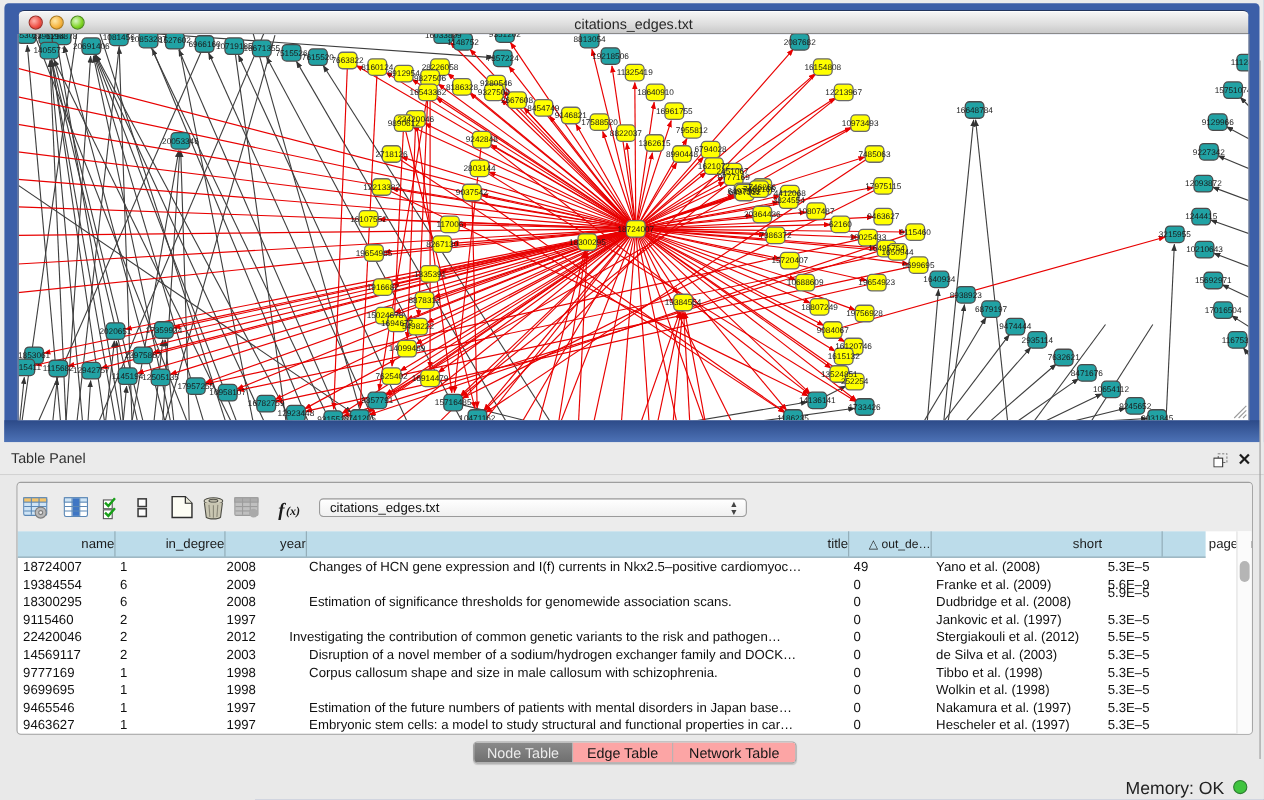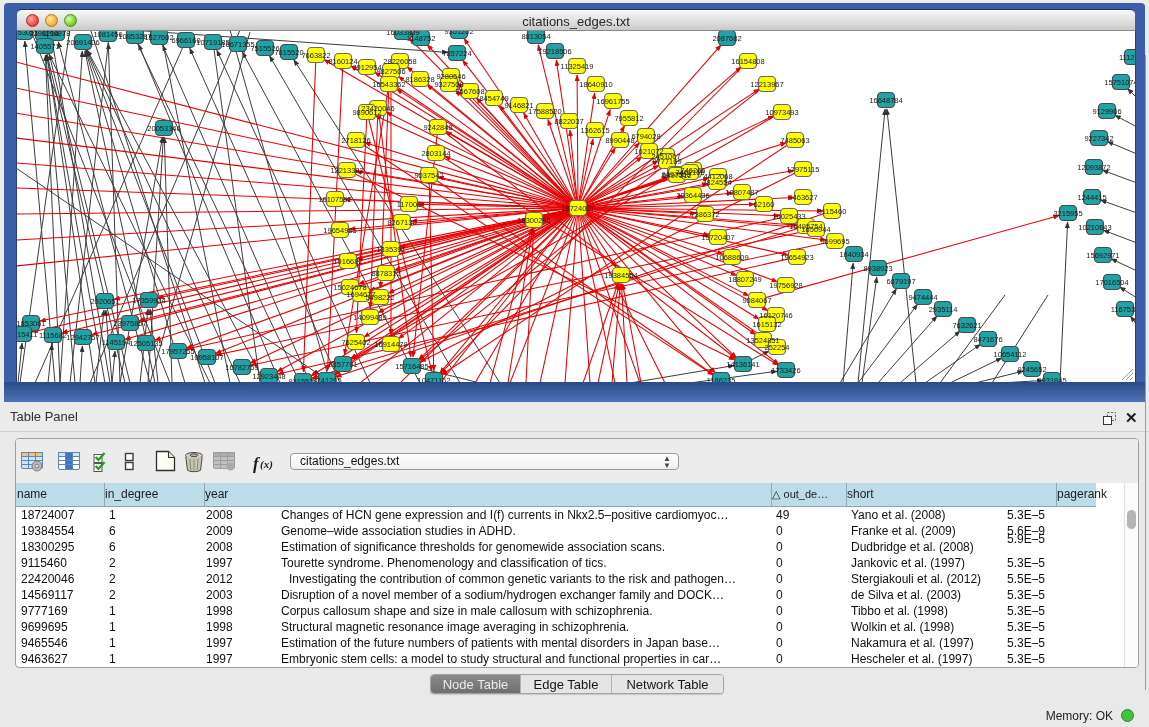--- a/index.html
+++ b/index.html
@@ -24,36 +24,36 @@
 #container { position:absolute; left:15px; top:438px; width:1124px; height:230px;
   border:1px solid #9e9e9e; border-radius:4px; background:#ffffff; overflow:hidden; }
 #toolbar { position:absolute; left:0; top:0; width:1122px; height:44px;
   background:#ececec; }
 #combo { position:absolute; left:274px; top:14px; width:389px; height:17px;
   border:1px solid #9a9a9a; border-radius:4px; background:linear-gradient(#ffffff,#f0f0f0);
   font-size:12px; color:#111; line-height:15px; padding-left:9px; }
 #combo .arr { position:absolute; right:7px; top:1px; font-size:8px; color:#444; line-height:7px; }
 #thead { position:absolute; left:0; top:44px; width:1080px; height:24px;
   background:#bcdcea; border-bottom:1px solid #8ba4af; }
-.hcell { position:absolute; top:0; height:23px; border-left:1px solid #8fa9b4; text-align:left;
+.hcell { position:absolute; top:0; height:23px; border-left:1px solid #8fa9b4; text-align:right;
   font-size:12px; color:#1c1c1c; line-height:23px; overflow:hidden; }
 .hcell:first-child { border-left:none; }
 .cell { position:absolute; font-size:12px; color:#101010; height:16px; line-height:16px;
   white-space:nowrap; overflow:hidden; }
 #vscroll { position:absolute; right:0px; top:44px; width:14px; height:185px; background:#fbfbfb;
   border-left:1px solid #e0e0e0; }
 #vthumb { position:absolute; left:2px; top:27px; width:9px; height:19px; border-radius:5px;
   background:#b5b5b5; }
 #tabs { position:absolute; left:430px; top:674px; height:20px; display:flex;
   border:1px solid #a2a2a2; border-radius:4px; overflow:hidden; background:#fff;
   box-shadow:0 1px 1px rgba(0,0,0,0.15); }
-.tab { font-size:13px; line-height:19px; text-align:center; color:#161616; background:#e5e5e5; }
+.tab { font-size:13px; line-height:19px; text-align:center; color:#161616; background:#fca5a5; }
 .tab.sel { background:linear-gradient(#8a8a8a,#6f6f6f); color:#ececec; }
 .tab + .tab { border-left:1px solid #b3b3b3; }
-#memory { position:absolute; right:36px; top:709px; font-size:12px; color:#222; }
+#memory { position:absolute; right:36px; top:709px; font-size:16px; color:#222; }
 #memdot { position:absolute; right:15px; top:709px; width:13px; height:13px; border-radius:50%;
   background:#3fc43f; border:1.5px solid #2e7d32; }
 #rightline { position:absolute; left:1145px; top:55px; width:1px; height:635px; background:#9a9a9a; }
 #floatico { position:absolute; left:1103px; top:412px; width:13px; height:13px; }
 #closeico { position:absolute; left:1125px; top:409px; font-size:15px; font-weight:bold; color:#1c1c1c; }
 </style></head>
 <body>
 <div id="frame"></div>
 <div id="framebot"></div>
 <div id="titlebar">
@@ -674,77 +674,75 @@
  <text x="232" y="21" font-family="Liberation Serif, serif" font-style="italic" font-weight="bold" font-size="17" fill="#1a1a1a">f</text>
  <text x="239" y="20" font-family="Liberation Serif, serif" font-style="italic" font-weight="bold" font-size="11" fill="#1a1a1a">(x)</text>
 </svg>
 
     <div id="combo">citations_edges.txt<span class="arr">▲<br>▼</span></div>
   </div>
   <div id="thead">
 <div class="hcell" style="left:1px;width:87px"><span>name</span></div>
 <div class="hcell" style="left:88px;width:100px"><span>in_degree</span></div>
 <div class="hcell" style="left:188px;width:74px"><span>year</span></div>
+<div class="hcell" style="left:262px;width:493px"><span>title</span></div>
 <div class="hcell" style="left:755px;width:75px"><span style="font-size:11px">△ out_de…</span></div>
 <div class="hcell" style="left:830px;width:156px"><span>short</span></div>
 <div class="hcell" style="left:1040px;width:93px"><span>pagerank</span></div>
 </div>
 <div class="cell" style="left:5px;top:68px;width:90px">18724007</div>
 <div class="cell" style="left:93px;top:68px;width:90px">1</div>
 <div class="cell" style="left:190px;top:68px;width:80px">2008</div>
 <div class="cell" style="left:265px;top:68px;width:495px">Changes of HCN gene expression and I(f) currents in Nkx2.5–positive cardiomyoc…</div>
 <div class="cell" style="left:760px;top:68px;width:70px">49</div>
 <div class="cell" style="left:835px;top:68px;width:160px">Yano et al. (2008)</div>
 <div class="cell" style="left:991px;top:68px;width:95px">5.3E–5</div>
 <div class="cell" style="left:5px;top:84px;width:90px">19384554</div>
 <div class="cell" style="left:93px;top:84px;width:90px">6</div>
 <div class="cell" style="left:190px;top:84px;width:80px">2009</div>
-<div class="cell" style="left:265px;top:84px;width:495px">Genome–wide association studies in ADHD.</div>
 <div class="cell" style="left:760px;top:84px;width:70px">0</div>
 <div class="cell" style="left:835px;top:84px;width:160px">Franke et al. (2009)</div>
 <div class="cell" style="left:991px;top:84px;width:95px">5.6E–9</div>
 <div class="cell" style="left:5px;top:100px;width:90px">18300295</div>
 <div class="cell" style="left:93px;top:100px;width:90px">6</div>
 <div class="cell" style="left:190px;top:100px;width:80px">2008</div>
 <div class="cell" style="left:265px;top:100px;width:495px">Estimation of significance thresholds for genomewide association scans.</div>
 <div class="cell" style="left:760px;top:100px;width:70px">0</div>
 <div class="cell" style="left:835px;top:100px;width:160px">Dudbridge et al. (2008)</div>
 <div class="cell" style="left:991px;top:92px;width:95px">5.9E–5</div>
 <div class="cell" style="left:5px;top:116px;width:90px">9115460</div>
 <div class="cell" style="left:93px;top:116px;width:90px">2</div>
 <div class="cell" style="left:190px;top:116px;width:80px">1997</div>
-<div class="cell" style="left:265px;top:116px;width:495px">Tourette syndrome. Phenomenology and classification of tics.</div>
 <div class="cell" style="left:760px;top:116px;width:70px">0</div>
 <div class="cell" style="left:835px;top:116px;width:160px">Jankovic et al. (1997)</div>
 <div class="cell" style="left:991px;top:116px;width:95px">5.3E–5</div>
 <div class="cell" style="left:5px;top:132px;width:90px">22420046</div>
 <div class="cell" style="left:93px;top:132px;width:90px">2</div>
 <div class="cell" style="left:190px;top:132px;width:80px">2012</div>
-<div class="cell" style="left:273px;top:132px;width:495px">Investigating the contribution of common genetic variants to the risk and pathogen…</div>
+<div class="cell" style="left:247px;top:132px;width:495px">Investigating the contribution of common genetic variants to the risk and pathogen…</div>
 <div class="cell" style="left:760px;top:132px;width:70px">0</div>
 <div class="cell" style="left:835px;top:132px;width:160px">Stergiakouli et al. (2012)</div>
 <div class="cell" style="left:991px;top:132px;width:95px">5.5E–5</div>
 <div class="cell" style="left:5px;top:148px;width:90px">14569117</div>
 <div class="cell" style="left:93px;top:148px;width:90px">2</div>
 <div class="cell" style="left:190px;top:148px;width:80px">2003</div>
 <div class="cell" style="left:265px;top:148px;width:495px">Disruption of a novel member of a sodium/hydrogen exchanger family and DOCK…</div>
 <div class="cell" style="left:760px;top:148px;width:70px">0</div>
 <div class="cell" style="left:835px;top:148px;width:160px">de Silva et al. (2003)</div>
 <div class="cell" style="left:991px;top:148px;width:95px">5.3E–5</div>
 <div class="cell" style="left:5px;top:164px;width:90px">9777169</div>
 <div class="cell" style="left:93px;top:164px;width:90px">1</div>
 <div class="cell" style="left:190px;top:164px;width:80px">1998</div>
 <div class="cell" style="left:265px;top:164px;width:495px">Corpus callosum shape and size in male callosum with schizophrenia.</div>
 <div class="cell" style="left:760px;top:164px;width:70px">0</div>
 <div class="cell" style="left:835px;top:164px;width:160px">Tibbo et al. (1998)</div>
 <div class="cell" style="left:991px;top:164px;width:95px">5.3E–5</div>
 <div class="cell" style="left:5px;top:180px;width:90px">9699695</div>
 <div class="cell" style="left:93px;top:180px;width:90px">1</div>
 <div class="cell" style="left:190px;top:180px;width:80px">1998</div>
-<div class="cell" style="left:265px;top:180px;width:495px">Structural magnetic resonance image averaging in schizophrenia.</div>
 <div class="cell" style="left:760px;top:180px;width:70px">0</div>
 <div class="cell" style="left:835px;top:180px;width:160px">Wolkin et al. (1998)</div>
 <div class="cell" style="left:991px;top:180px;width:95px">5.3E–5</div>
 <div class="cell" style="left:5px;top:196px;width:90px">9465546</div>
 <div class="cell" style="left:93px;top:196px;width:90px">1</div>
 <div class="cell" style="left:190px;top:196px;width:80px">1997</div>
 <div class="cell" style="left:265px;top:196px;width:495px">Estimation of the future numbers of patients with mental disorders in Japan base…</div>
 <div class="cell" style="left:760px;top:196px;width:70px">0</div>
 <div class="cell" style="left:835px;top:196px;width:160px">Nakamura et al. (1997)</div>
 <div class="cell" style="left:991px;top:196px;width:95px">5.3E–5</div>

